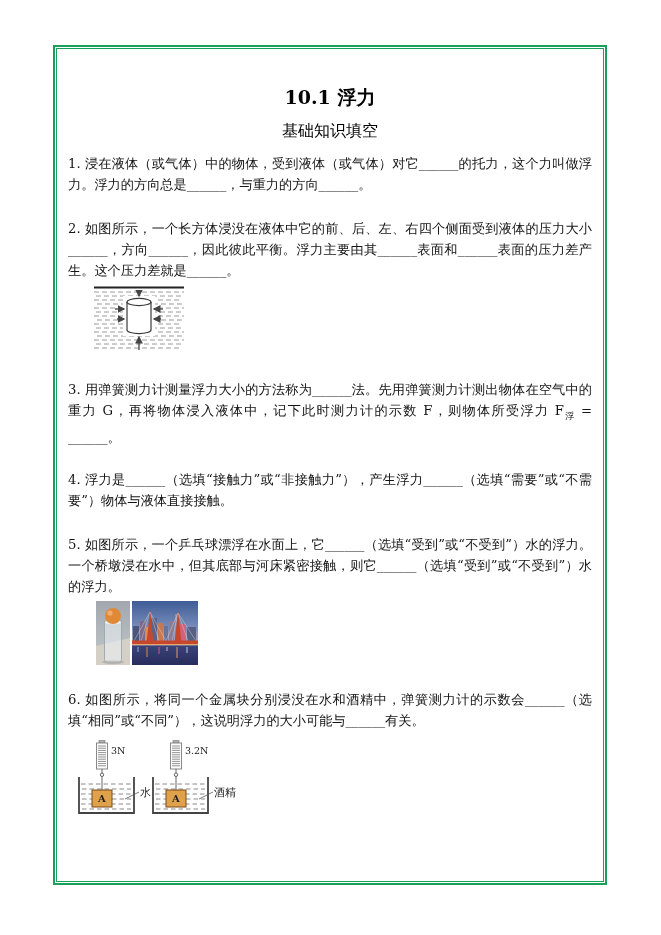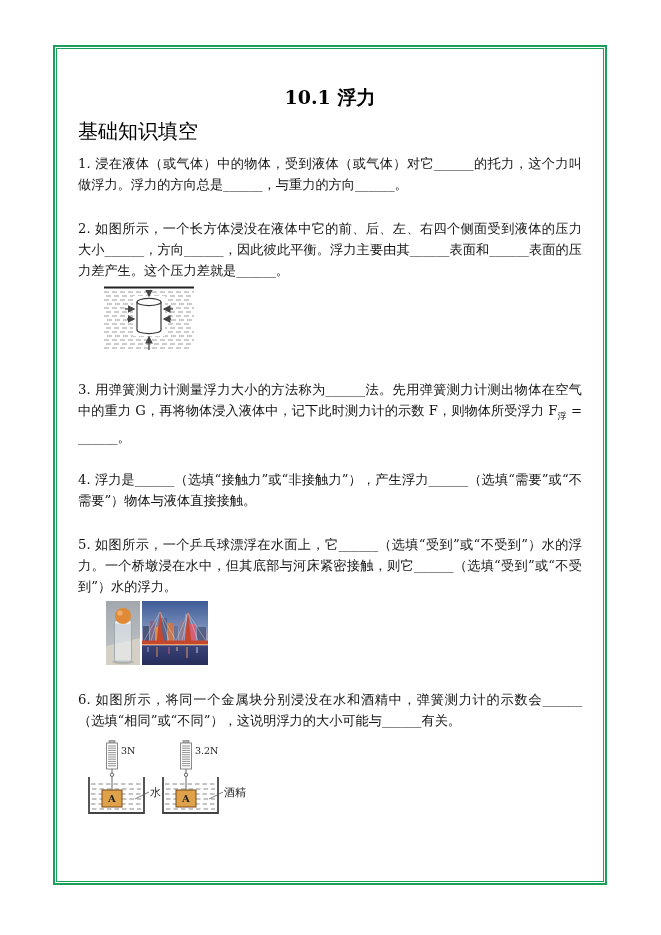--- a/index.html
+++ b/index.html
@@ -10,29 +10,29 @@
   }
   .frame {
     position:absolute; left:53px; top:45px; width:554px; height:840px;
     border:2px solid #19a15b; background:#fff;
   }
   .frame::before {
     content:""; position:absolute; inset:1px; border:1px solid #19a15b;
     pointer-events:none;
   }
   .content {
-    position:absolute; inset:3px; padding:0 20px; overflow:hidden;
+    position:absolute; inset:3px; padding:0 10px; overflow:hidden;
     color:#141414; font-size:13.2px; line-height:21px;border-radius:17px;
   }
   h1.title {
     margin:36px 0 0; text-align:center; font-size:19px; line-height:22px;
     font-weight:bold; color:#000;
   }
   h2.subtitle {
-    margin:13px 0 0; font-size:20px; line-height:20px;
+    margin:13px 0 0; text-align:center; font-size:16px; line-height:20px;
     font-weight:normal; color:#000;
   }
   p.q { margin:0; text-align:justify; }
   p.q1 { margin-top:12px; }
   p.q2 { margin-top:23px; }
   p.q3 { margin-top:26px; }
   p.q4 { margin-top:21px; }
   p.q5 { margin-top:23px; }
   p.q6 { margin-top:24px; }
   p.q7 { margin-top:20px; }

